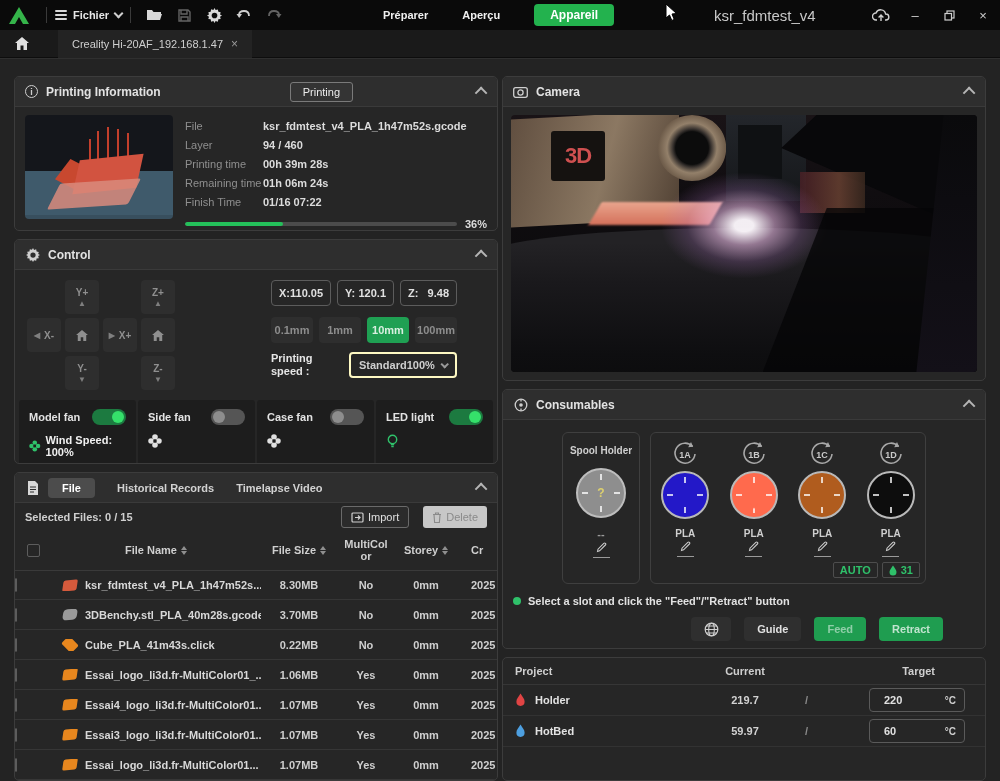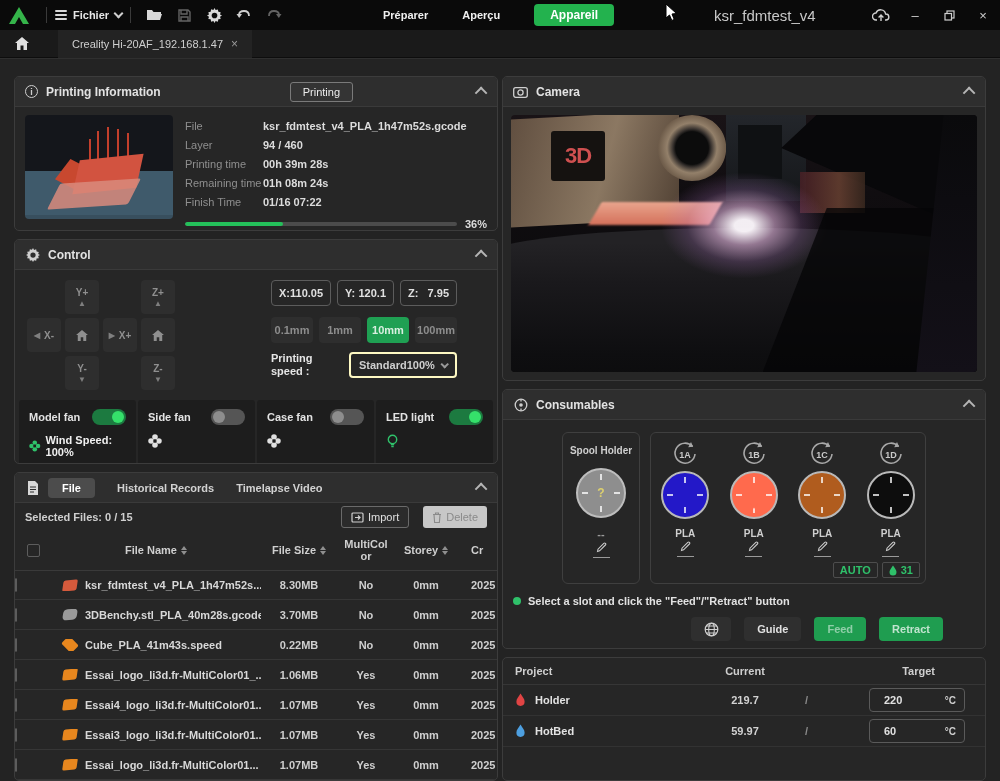--- a/index.html
+++ b/index.html
@@ -297,21 +297,21 @@
             <div class="pi-row">
                 <span class="pi-label">Layer</span>
                 <span class="pi-val">94 / 460</span>
               </div>
             <div class="pi-row">
                 <span class="pi-label">Printing time</span>
                 <span class="pi-val">00h 39m 28s</span>
               </div>
             <div class="pi-row">
                 <span class="pi-label">Remaining time</span>
-                <span class="pi-val">01h 08m 24s</span>
+                <span class="pi-val">01h 06m 24s</span>
               </div>
             <div class="pi-row">
                 <span class="pi-label">Finish Time</span>
                 <span class="pi-val">01/16 07:22</span>
               </div>
             <div class="pi-prog">
               <div class="bar">
                   <div class="bar-fill" style="width: 36%;"></div>
                 </div>
               <span class="pi-pct">36%</span>
@@ -373,21 +373,21 @@
               <span class="coord">
                   <span>X:</span>
                   <span>110.05</span>
                 </span>
               <span class="coord">
                   <span>Y:</span>
                   <span>120.1</span>
                 </span>
               <span class="coord">
                   <span>Z:</span>
-                  <span>7.95</span>
+                  <span>9.48</span>
                 </span>
             </div>
             <div class="steps">
               <span class="step">0.1mm</span>
               <span class="step">1mm</span>
               <span class="step active">10mm</span>
               <span class="step">100mm</span>
             </div>
             <div class="speedrow">
               <span class="speed-label">Printing speed :</span>
@@ -553,21 +553,21 @@
             </span>
           <span class="cell-c">3.70MB</span>
             <span class="cell-c">No</span>
             <span class="cell-c">0mm</span>
             <span class="cell-cr">2025</span>
         </div>
         <div class="tgrid frow">
           <span><span class="cb"></span></span>
           <span class="namecell">
               <span class="fthumb" style="transform: rotate(45deg); width: 11px; height: 11px; background: rgb(232, 135, 30);"></span>
-              <span>Cube_PLA_41m43s.speed</span>
+              <span>Cube_PLA_41m43s.click</span>
             </span>
           <span class="cell-c">0.22MB</span>
             <span class="cell-c">No</span>
             <span class="cell-c">0mm</span>
             <span class="cell-cr">2025</span>
         </div>
         <div class="tgrid frow">
           <span><span class="cb"></span></span>
           <span class="namecell">
               <span class="fthumb" style="background: rgb(232, 135, 30);"></span>

